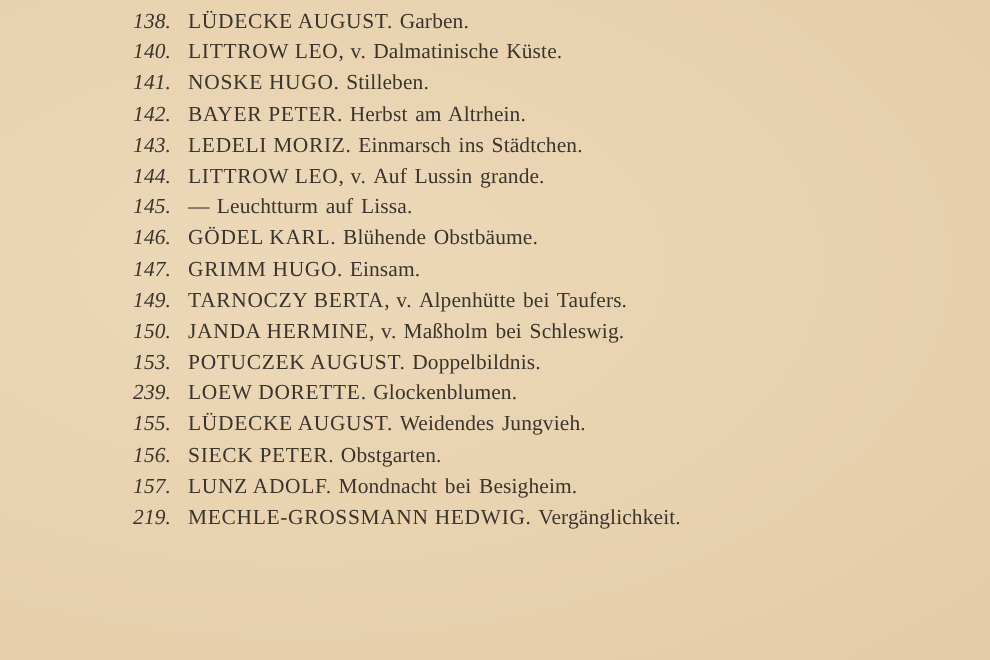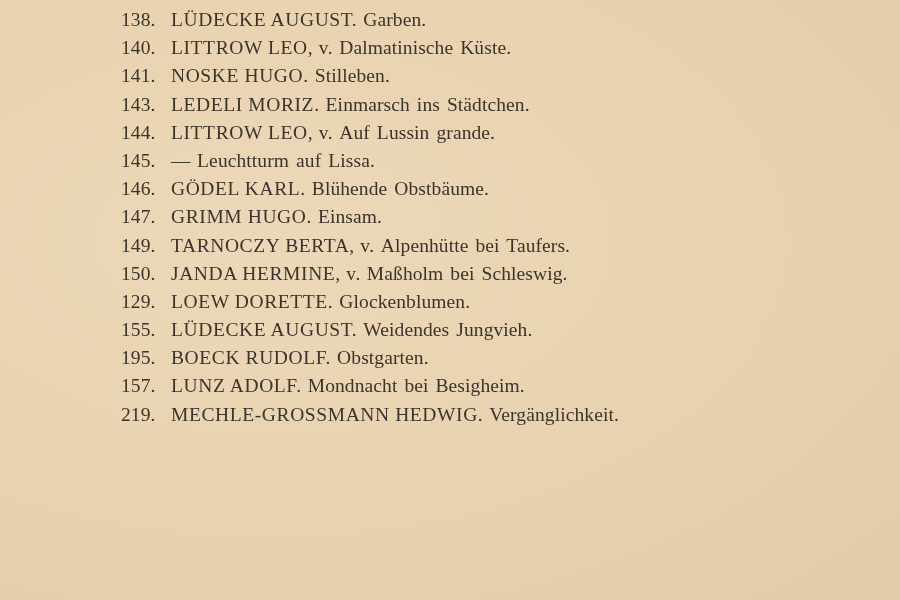--- a/index.html
+++ b/index.html
@@ -34,45 +34,48 @@
       line-height: 28.2px;
       font-family: "Liberation Serif", "DejaVu Serif", serif;
       font-size: 19.5px;
       color: #3a342c;
       white-space: nowrap;
       letter-spacing: 0.1px;
     }
     .num {
       display: inline-block;
       width: 50px;
+      font-style: italic;
     }
     .artist {
       letter-spacing: 0.6px;
       margin-right: 6px;
       margin-top: 41px;
     }
     .title {
       word-spacing: 2px;
       font-family: Liberation Serif, serif;
     }
   </style>
 </head>
 <body>
 
 <div class="page">
   <ul class="entries">
     <li class="entry"><span class="num">138.</span><span class="artist">LÜDECKE AUGUST.</span><span class="title">Garben.</span></li>
     <li class="entry"><span class="num">140.</span><span class="artist">LITTROW LEO, v.</span><span class="title">Dalmatinische Küste.</span></li>
     <li class="entry"><span class="num">141.</span><span class="artist">NOSKE HUGO.</span><span class="title">Stilleben.</span></li>
+    <li class="entry"><span class="num">142.</span><span class="artist">BAYER PETER.</span><span class="title">Herbst am Altrhein.</span></li>
     <li class="entry"><span class="num">143.</span><span class="artist">LEDELI MORIZ.</span><span class="title">Einmarsch ins Städtchen.</span></li>
     <li class="entry"><span class="num">144.</span><span class="artist">LITTROW LEO, v.</span><span class="title">Auf Lussin grande.</span></li>
     <li class="entry"><span class="num">145.</span><span class="artist">—</span><span class="title">Leuchtturm auf Lissa.</span></li>
     <li class="entry"><span class="num">146.</span><span class="artist">GÖDEL KARL.</span><span class="title">Blühende Obstbäume.</span></li>
     <li class="entry"><span class="num">147.</span><span class="artist">GRIMM HUGO.</span><span class="title">Einsam.</span></li>
     <li class="entry"><span class="num">149.</span><span class="artist">TARNOCZY BERTA, v.</span><span class="title">Alpenhütte bei Taufers.</span></li>
     <li class="entry"><span class="num">150.</span><span class="artist">JANDA HERMINE, v.</span><span class="title">Maßholm bei Schleswig.</span></li>
-    <li class="entry"><span class="num">129.</span><span class="artist">LOEW DORETTE.</span><span class="title">Glockenblumen.</span></li>
+    <li class="entry"><span class="num">153.</span><span class="artist">POTUCZEK AUGUST.</span><span class="title">Doppelbildnis.</span></li>
+    <li class="entry"><span class="num">239.</span><span class="artist">LOEW DORETTE.</span><span class="title">Glockenblumen.</span></li>
     <li class="entry"><span class="num">155.</span><span class="artist">LÜDECKE AUGUST.</span><span class="title">Weidendes Jungvieh.</span></li>
-    <li class="entry"><span class="num">195.</span><span class="artist">BOECK RUDOLF.</span><span class="title">Obstgarten.</span></li>
+    <li class="entry"><span class="num">156.</span><span class="artist">SIECK PETER.</span><span class="title">Obstgarten.</span></li>
     <li class="entry"><span class="num">157.</span><span class="artist">LUNZ ADOLF.</span><span class="title">Mondnacht bei Besigheim.</span></li>
     <li class="entry"><span class="num">219.</span><span class="artist">MECHLE-GROSSMANN HEDWIG.</span><span class="title">Vergänglichkeit.</span></li>
   </ul>
 </div>
 
 </body></html>

